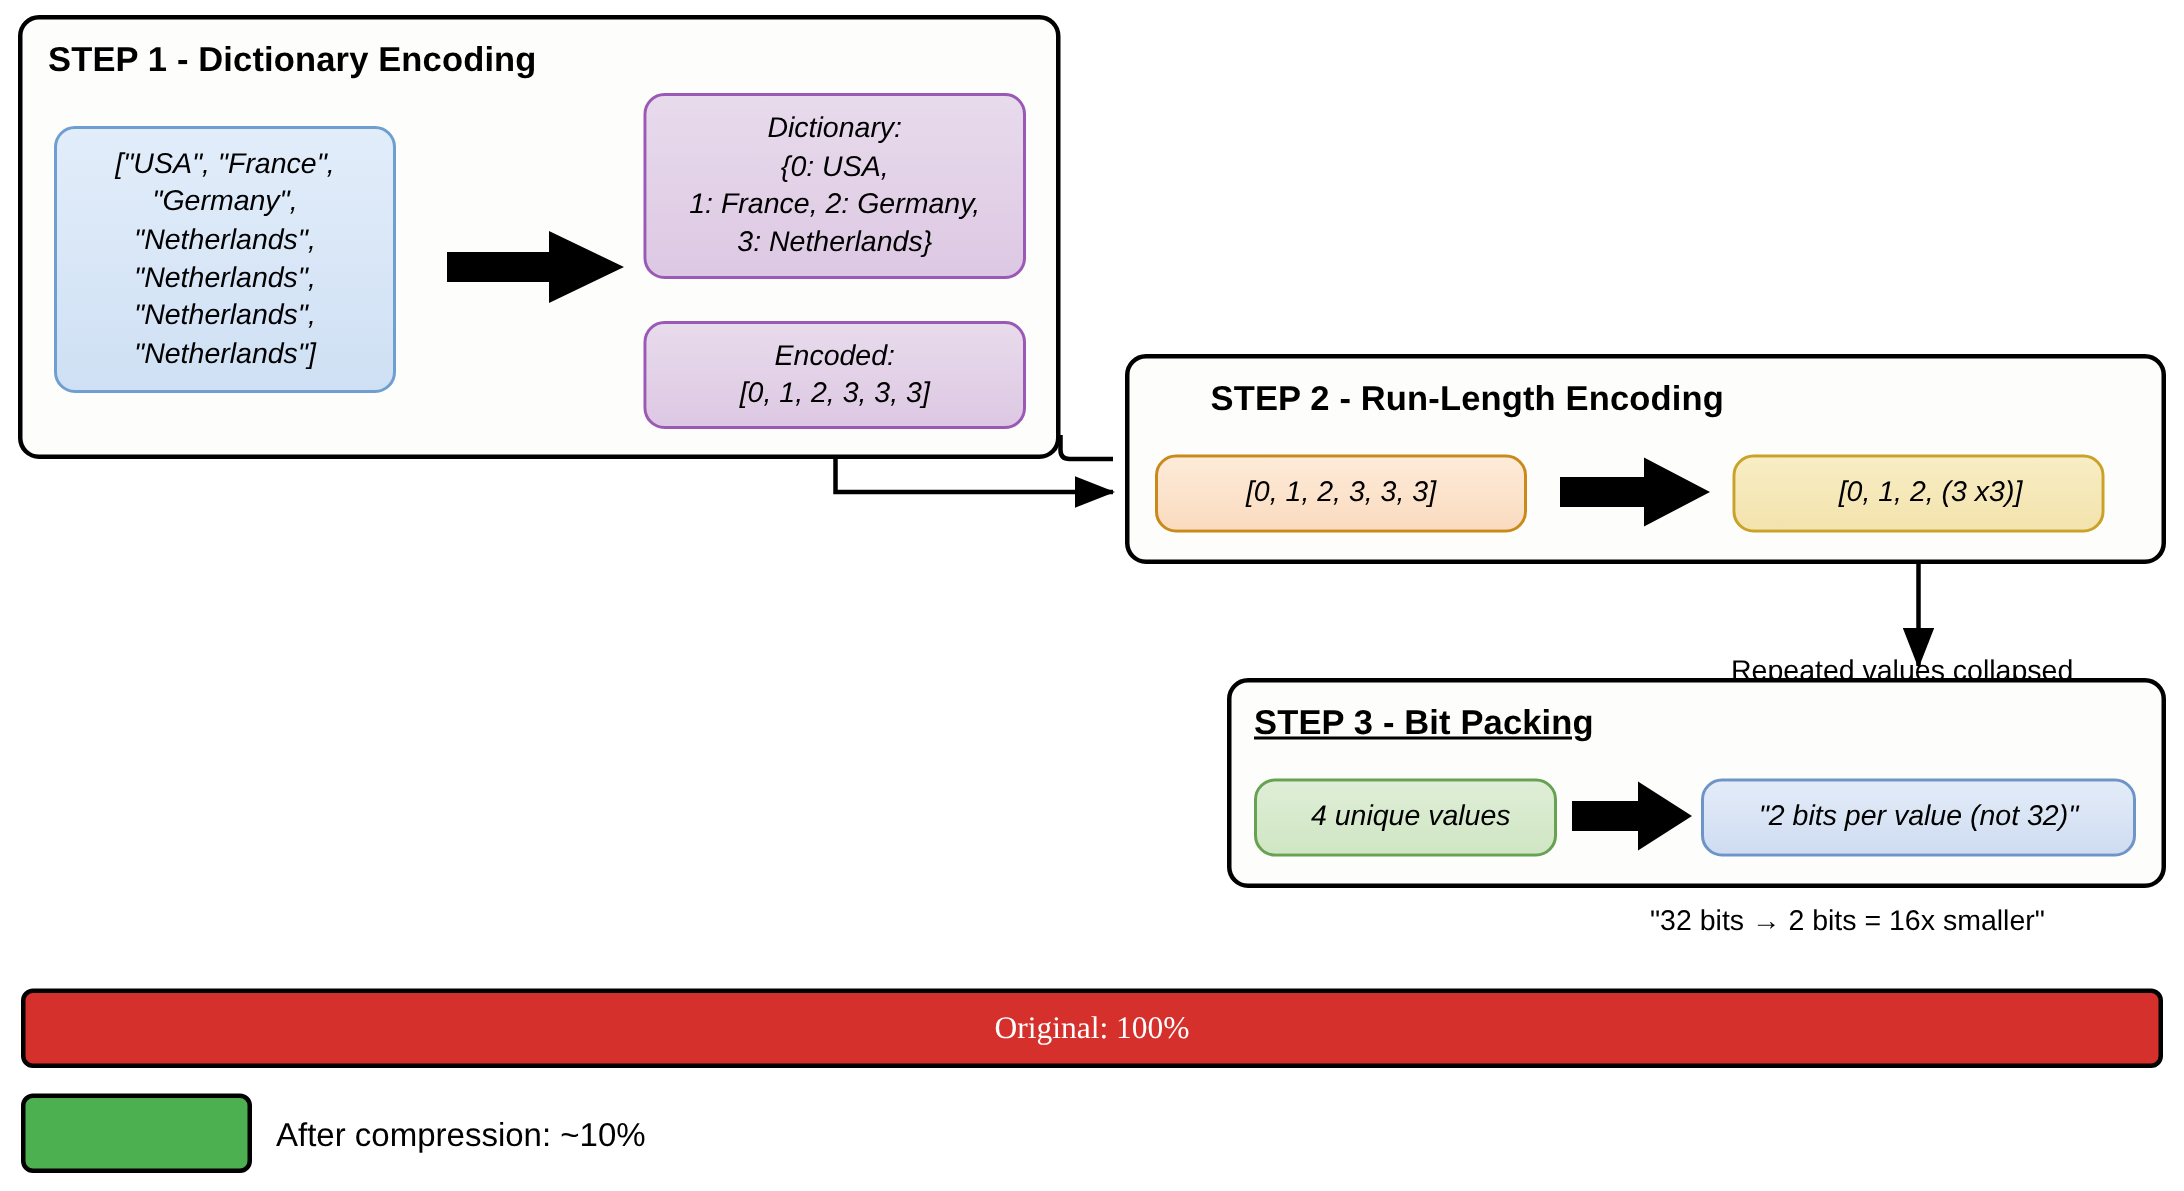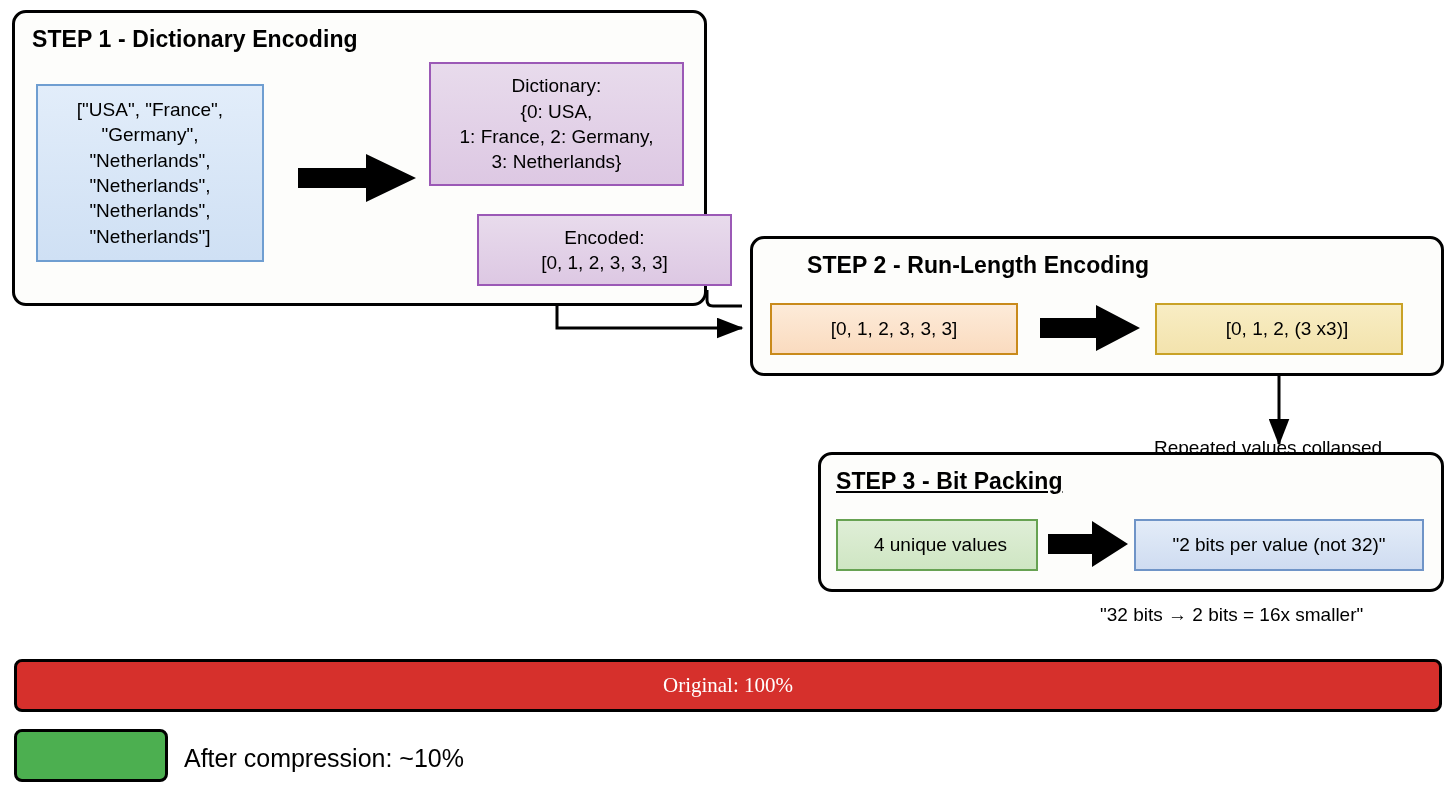--- a/index.html
+++ b/index.html
@@ -49,25 +49,26 @@
   #step3-title { left: 836px; top: 468px; text-decoration: underline; }
 
   
   .node {
     position: absolute;
     box-sizing: border-box;
     display: flex;
     align-items: center;
     justify-content: center;
     text-align: center;
-    border-radius: 0;
+    border-radius: 14px;
     font-size: 19px;
     line-height: 1.34;
     white-space: pre-line;
     padding: 4px 8px;
+    font-style: italic;
   }
 
   .node.blue {
     background: linear-gradient(180deg,#e2edfa 0%, #cfe0f4 100%);
     border: 2px solid #6f9ed1;
   }
   .node.purple {
     background: linear-gradient(180deg,#e8dbec 0%, #ddc8e3 100%);
     border: 2px solid #9b59b6;
   }
@@ -84,21 +85,21 @@
     background: linear-gradient(180deg,#dfeed7 0%, #cfe6c3 100%);
     border: 2px solid #67a252;
   }
   .node.lightblue {
     background: linear-gradient(180deg,#e3ecf8 0%, #cfdcf1 100%);
     border: 2px solid #6f94c7;
   }
 
   #node-input      { left: 36px;  top: 84px;  width: 228px; height: 178px; }
   #node-dictionary { left: 429px; top: 62px;  width: 255px; height: 124px; }
-  #node-encoded    { left: 429px; top: 214px; width: 255px; height: 72px; margin-left: 48px;  }
+  #node-encoded    { left: 429px; top: 214px; width: 255px; height: 72px;  }
 
   #node-rle-in     { left: 770px; top: 303px; width: 248px; height: 52px; }
   #node-rle-out    { left: 1155px;top: 303px; width: 248px; height: 52px; }
 
   #node-unique     { left: 836px; top: 519px; width: 202px; height: 52px; padding-left: 15px; }
   #node-bits       { left: 1134px;top: 519px; width: 290px; height: 52px; }
 
   
   .block-arrow {
     position: absolute;
@@ -146,21 +147,21 @@
     font-size: 21px;
   }
   #bar-compressed {
     left: 14px; top: 729px;
     width: 154px; height: 53px;
     background: #4caf50;
   }
   #label-compressed {
     position: absolute;
     left: 184px; top: 744px;
-    font-size: 25px;
+    font-size: 22px;
     color: #000;
     white-space: nowrap;
   }
 </style>
 </head>
 <body>
 
 <div class="canvas">
 
   <svg id="connectors" viewBox="0 0 1456 794" width="1456" height="794">

